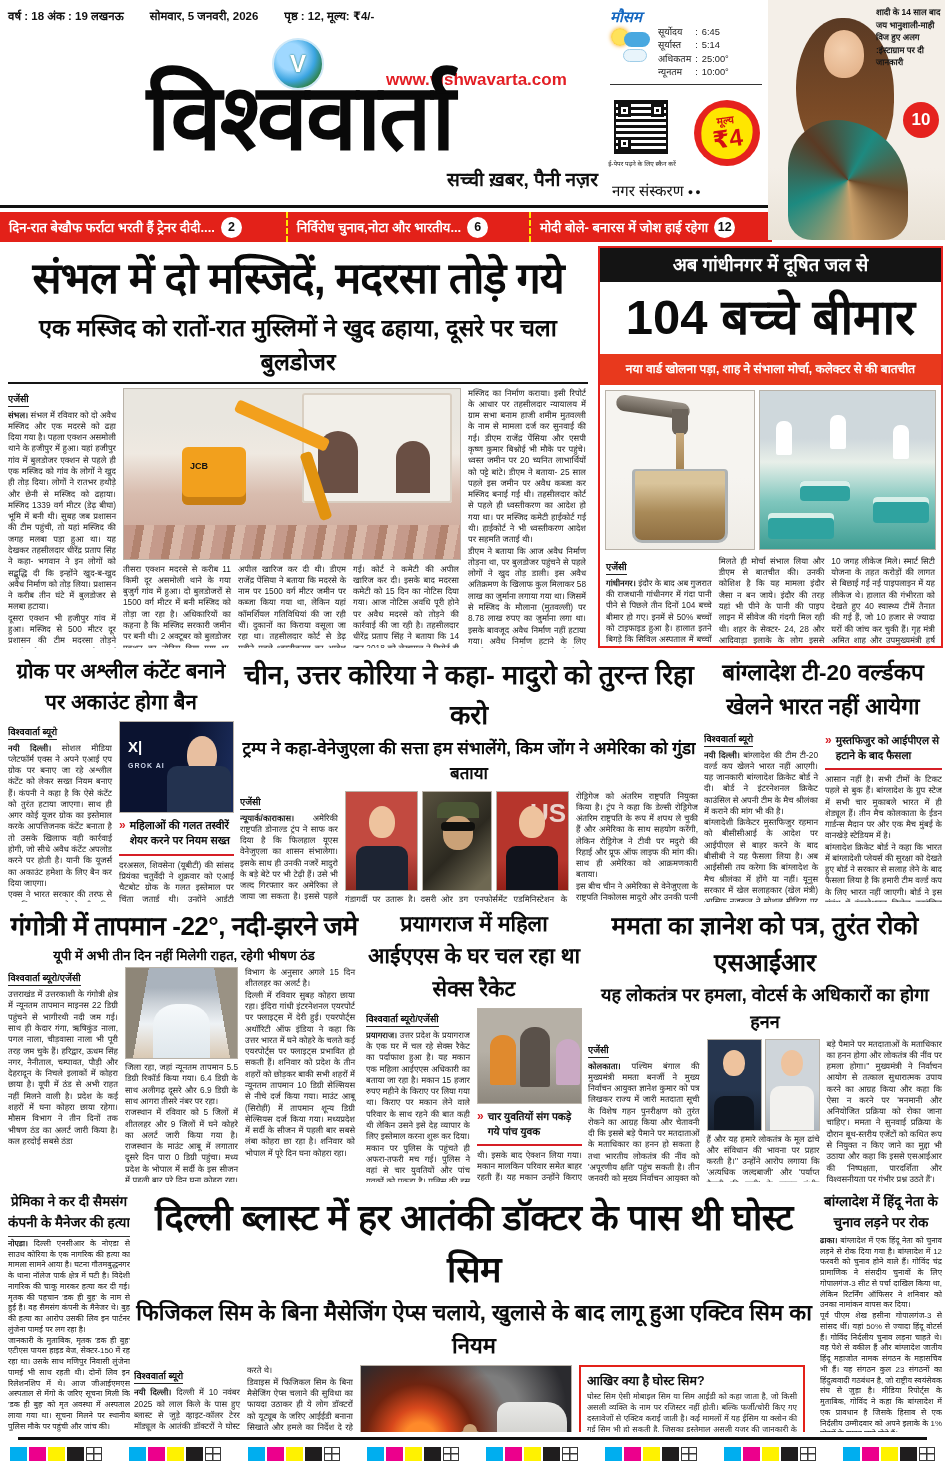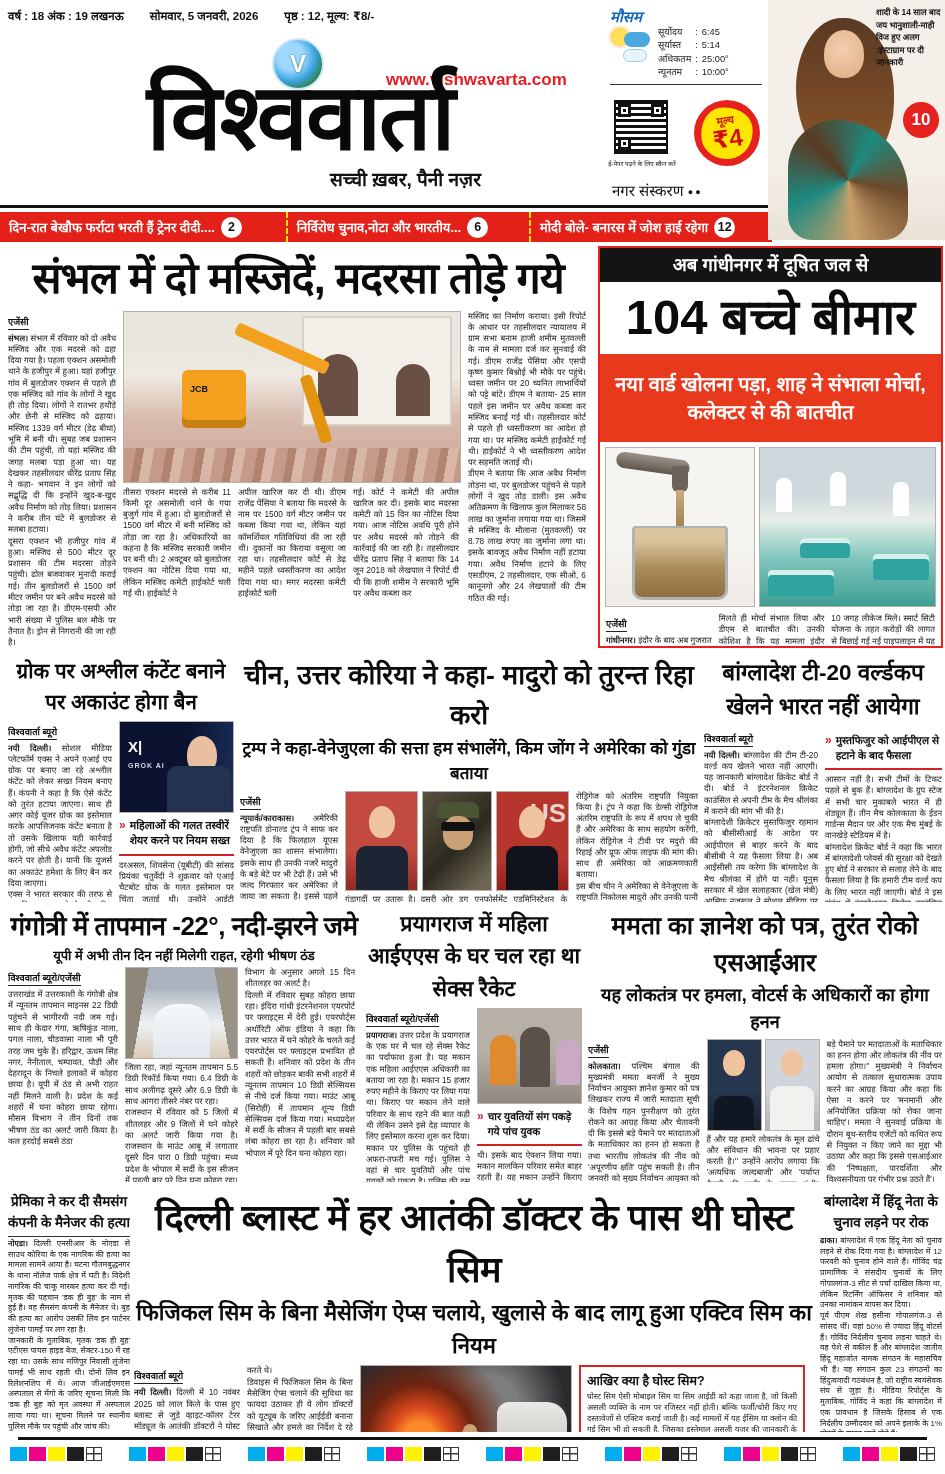--- a/index.html
+++ b/index.html
@@ -20,21 +20,21 @@
 
   
   #topbar{top:8px;left:8px;width:600px;display:flex;gap:26px;font-size:11.5px;font-weight:700}
   
   #mast-title{top:48px;left:0;width:600px;font-size:92px;font-weight:800;text-align:center;line-height:1.5;color:#090909;letter-spacing:-2px}
   #mast-logo{top:38px;left:272px;width:52px;height:52px;border-radius:50%;
      background:radial-gradient(circle at 35% 35%,#9fd8ff 0 30%,#3aa4e0 55%,#2e7d32 80%);
      border:2px solid #cfe8f7;display:flex;align-items:center;justify-content:center;
      color:#fff;font-weight:800;font-size:24px;text-shadow:0 0 2px #064}
   #mast-web{top:70px;left:386px;color:#e31e24;font-weight:800;font-size:17px}
-  #mast-tag{top:166px;left:330px;width:268px;text-align:left;font-weight:800;font-size:19px}
+  #mast-tag{top:166px;left:330px;width:268px;text-align:right;font-weight:800;font-size:19px}
   #mast-rule{top:205px;left:0;width:770px;height:3px;background:#111}
   
   #weather{top:6px;left:610px;width:152px}
   #weather .wt{color:#1467c0;font-weight:800;font-size:15px;font-style:italic}
   #weather .wrap{display:flex;gap:6px;border-bottom:1.5px solid #333;padding-bottom:4px}
   .suncloud{width:40px;height:36px;position:relative;flex:none}
   .suncloud .sun{position:absolute;left:1px;top:2px;width:18px;height:18px;border-radius:50%;
       background:radial-gradient(circle,#ffe25a 0 55%,#f6a81c 100%);box-shadow:0 0 4px #f6a81c}
   .suncloud .cl1{position:absolute;right:0;top:6px;width:26px;height:15px;border-radius:10px;background:#49a8e0}
   .suncloud .cl2{position:absolute;right:3px;bottom:0;width:24px;height:13px;border-radius:10px;background:#e8f4fb;border:1px solid #9fcde8}
@@ -79,21 +79,21 @@
   .arch{position:absolute;width:40px;height:62px;border-radius:20px 20px 0 0;background:#6a4f44;bottom:10px}
   .jcb-cab{position:absolute;left:58px;top:58px;width:64px;height:58px;background:#f2a01d;border-radius:6px;box-shadow:inset 0 -8px 0 #c97f12}
   .jcb-arm{position:absolute;left:108px;top:30px;width:100px;height:13px;background:#f2a01d;transform:rotate(24deg);border-radius:4px}
   .jcb-arm2{position:absolute;left:186px;top:62px;width:12px;height:70px;background:#e2930f;transform:rotate(-18deg);border-radius:4px}
   .jcb-txt{position:absolute;left:66px;top:72px;color:#111;font-weight:800;font-size:9px}
   .rubble{position:absolute;left:0;bottom:0;width:100%;height:34px;background:repeating-linear-gradient(100deg,#c59a8b 0 12px,#b2836f 12px 20px,#d8b7a7 20px 30px)}
   
   #g104{top:246px;left:598px;width:345px;height:402px;border:2px solid #e5221e}
   #g104 .kicker{background:#141414;color:#fff;font-weight:700;font-size:18.5px;text-align:center;padding:4px 0;line-height:1.4}
   #g104 .hl{font-size:49px;line-height:1.35;padding:2px 0 4px}
-  #g104 .bar{background:#e8391d;color:#fff;font-weight:700;font-size:20px;text-align:center;padding:16px 2px;line-height:1.4}
+  #g104 .bar{background:#e8391d;color:#fff;font-weight:700;font-size:12px;text-align:center;padding:7px 2px;line-height:1.4}
   #g104 .photos{display:flex;gap:4px;padding:5px 5px 3px}
   .ph-water{width:150px;height:160px;background:linear-gradient(180deg,#f6f4f0 0 55%,#efece6 100%)}
   .tap{position:absolute;left:10px;top:8px;width:74px;height:16px;background:linear-gradient(180deg,#9a9288,#5f574d);border-radius:8px;transform:rotate(8deg)}
   .spout{position:absolute;left:66px;top:18px;width:16px;height:26px;background:#6b635a;border-radius:0 0 6px 6px}
   .stream{position:absolute;left:70px;top:42px;width:8px;height:48px;background:linear-gradient(180deg,#c9ab7e,#9a7746)}
   .glass{position:absolute;left:26px;bottom:6px;width:96px;height:74px;border:3px solid #aeb3b5;border-top-width:2px;border-radius:4px 4px 10px 10px;
      background:linear-gradient(180deg,#d9c49b 0 18%,#a98a58 60%,#8f6f42 100%)}
   .ph-hosp{flex:1;height:160px;background:linear-gradient(180deg,#cfd8dc 0 30%,#e8efe9 45%,#7fc6bd 70%,#3f9e94 100%)}
   .bed{position:absolute;width:66px;height:26px;background:#2fa3a0;border-radius:4px;box-shadow:inset 0 5px 0 #d8efe9}
   .nurse{position:absolute;width:16px;height:34px;background:#fff;border-radius:7px 7px 2px 2px}
@@ -171,21 +171,21 @@
   .gridmark{width:16px;height:14px;border:1.5px solid #3a3a3a;background:
      linear-gradient(#3a3a3a,#3a3a3a) 50% 0/1.5px 100% no-repeat,
      linear-gradient(#3a3a3a,#3a3a3a) 0 50%/100% 1.5px no-repeat,#fff}
 </style>
 </head>
 <body>
 
 <div id="topbar" class="s">
   <span>वर्ष : 18 अंक : 19 लखनऊ</span>
   <span>सोमवार, 5 जनवरी, 2026</span>
-  <span>पृष्ठ : 12, मूल्य: ₹8/-</span>
+  <span>पृष्ठ : 12, मूल्य: ₹4/-</span>
 </div>
 
 <div id="mast-logo" class="s">
     <span>V</span>
   </div>
 <div id="mast-web" class="s">www.vishwavarta.com</div>
 <div id="mast-title" class="s">विश्ववार्ता</div>
 <div id="mast-tag" class="s">सच्ची ख़बर, पैनी नज़र</div>
 <div id="mast-rule" class="s"></div>
 
@@ -265,20 +265,21 @@
     <span class="pgc">6</span>
   </div>
   <div class="rib" style="flex:1">
     <span>मोदी बोले- बनारस में जोश हाई रहेगा</span>
     <span class="pgc">12</span>
   </div>
 </div>
 
 <section id="sambhal" class="s">
   <div class="hl">संभल में दो मस्जिदें, मदरसा तोड़े गये</div>
+  <div class="sub">एक मस्जिद को रातों-रात मुस्लिमों ने खुद ढहाया, दूसरे पर चला बुलडोजर</div>
   <div class="cols">
     <div style="width:108px">
       <div class="byline">एजेंसी</div>
       <p class="bt"><span class="dl">संभल।</span> <span>संभल में रविवार को दो अवैध मस्जिद और एक मदरसे को ढहा दिया गया है। पहला एक्शन असमोली थाने के हजीपुर में हुआ। यहां हजीपुर गांव में बुलडोजर एक्शन से पहले ही एक मस्जिद को गांव के लोगों ने खुद ही तोड़ दिया। लोगों ने रातभर हथौड़े और छेनी से मस्जिद को ढहाया। मस्जिद 1339 वर्ग मीटर (डेढ़ बीघा) भूमि में बनी थी। सुबह जब प्रशासन की टीम पहुंची, तो यहां मस्जिद की जगह मलबा पड़ा हुआ था। यह देखकर तहसीलदार धीरेंद्र प्रताप सिंह ने कहा- भगवान ने इन लोगों को सद्बुद्धि दी कि इन्होंने खुद-ब-खुद अवैध निर्माण को तोड़ लिया। प्रशासन ने करीब तीन घंटे में बुलडोजर से मलबा हटाया।</span></p>
       <p class="bt">दूसरा एक्शन भी हजीपुर गांव में हुआ। मस्जिद से 500 मीटर दूर प्रशासन की टीम मदरसा तोड़ने पहुंची। ढोल बजवाकर मुनादी कराई गई। तीन बुलडोजरों से 1500 वर्ग मीटर जमीन पर बने अवैध मदरसे को तोड़ा जा रहा है। डीएम-एसपी और भारी संख्या में पुलिस बल मौके पर तैनात है। ड्रोन से निगरानी की जा रही है।</p>
     </div>
     <div style="width:338px">
       <div class="ph ph-jcb">
         <div class="wall">
             <div class="arch" style="left:16px"></div>

